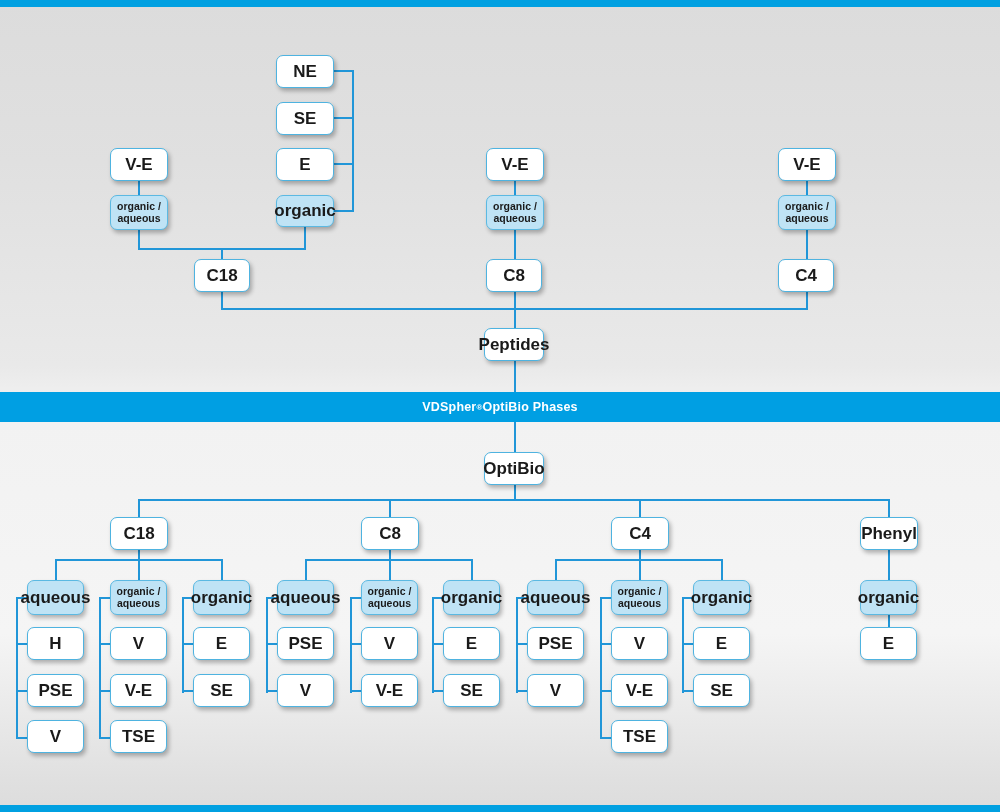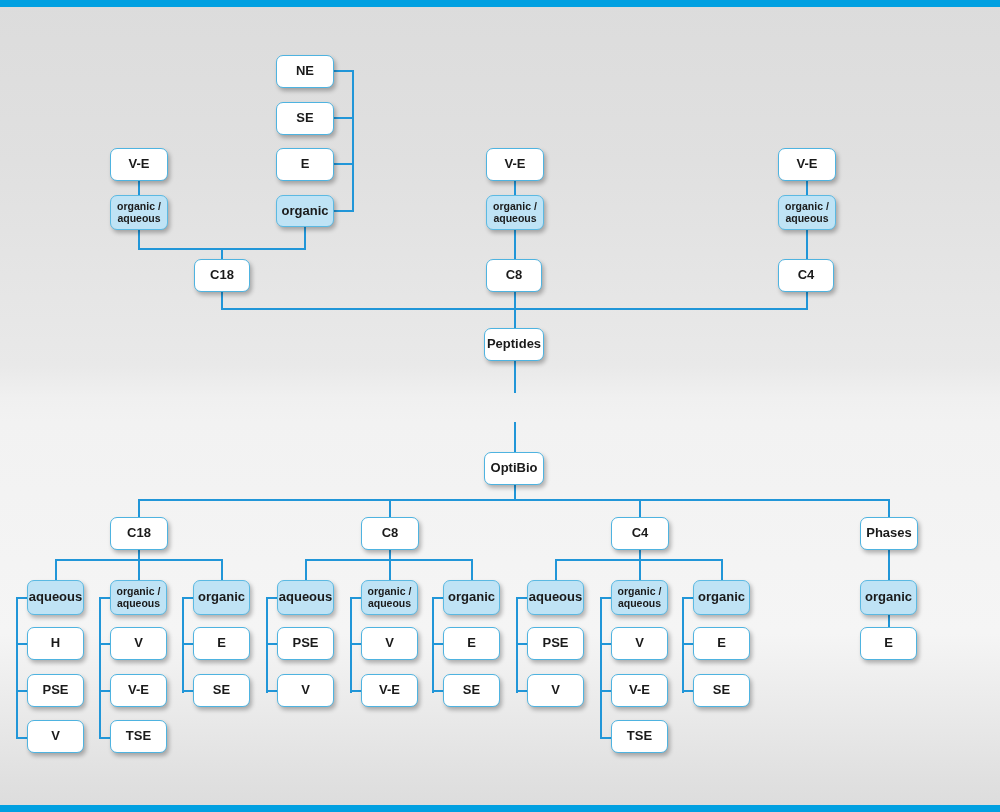--- a/index.html
+++ b/index.html
@@ -42,21 +42,21 @@
   .line.v { width: 2px; }
 
   
   .node {
     position: absolute;
     box-sizing: border-box;
     border: 1px solid #4eb3e0;
     border-radius: 7px;
     background: #ffffff;
     color: #1a1a1a;
-    font-size: 13px;
+    font-size: 17px;
     font-weight: bold;
     display: flex;
     align-items: center;
     justify-content: center;
     text-align: center;
     line-height: 1.12;
     box-shadow: 2px 3px 4px rgba(0,0,0,0.28);
     z-index: 5;
     padding: 0 2px;
   }
@@ -116,36 +116,41 @@
   <div class="line v" style="left:221px;top:292px;height:18px;"></div>
   <div class="line v" style="left:514px;top:292px;height:18px;"></div>
   <div class="line v" style="left:806px;top:292px;height:18px;"></div>
   <div class="line h" style="left:221px;top:308px;width:587px;"></div>
   <div class="line v" style="left:514px;top:308px;height:20px;"></div>
 
   <div class="node" style="left:484px;top:328px;width:60px;height:33px;">Peptides</div>
 
   <div class="line v" style="left:514px;top:361px;height:32px;"></div>
 
+  <div class="banner">
+    <span>VDSpher</span>
+      <sup>®</sup>
+      <span> OptiBio Phases</span>
+  </div>
 
   <div class="line v" style="left:514px;top:422px;height:30px;"></div>
   <div class="node" style="left:484px;top:452px;width:60px;height:33px;">OptiBio</div>
 
   <div class="line v" style="left:514px;top:485px;height:16px;"></div>
   <div class="line h" style="left:138px;top:499px;width:752px;"></div>
 
   <div class="line v" style="left:138px;top:499px;height:18px;"></div>
   <div class="line v" style="left:389px;top:499px;height:18px;"></div>
   <div class="line v" style="left:639px;top:499px;height:18px;"></div>
   <div class="line v" style="left:888px;top:499px;height:18px;"></div>
 
   <div class="node" style="left:110px;top:517px;width:58px;height:33px;">C18</div>
   <div class="node" style="left:361px;top:517px;width:58px;height:33px;">C8</div>
   <div class="node" style="left:611px;top:517px;width:58px;height:33px;">C4</div>
-  <div class="node" style="left:860px;top:517px;width:58px;height:33px;">Phases</div>
+  <div class="node" style="left:860px;top:517px;width:58px;height:33px;">Phenyl</div>
 
   <div class="line v" style="left:138px;top:550px;height:11px;"></div>
   <div class="line h" style="left:55px;top:559px;width:167px;"></div>
   <div class="line v" style="left:55px;top:559px;height:21px;"></div>
   <div class="line v" style="left:138px;top:559px;height:21px;"></div>
   <div class="line v" style="left:221px;top:559px;height:21px;"></div>
 
   <div class="node fill" style="left:27px;top:580px;width:57px;height:35px;">aqueous</div>
   <div class="node fill small" style="left:110px;top:580px;width:57px;height:35px;">
     <span>organic / aqueous</span>

